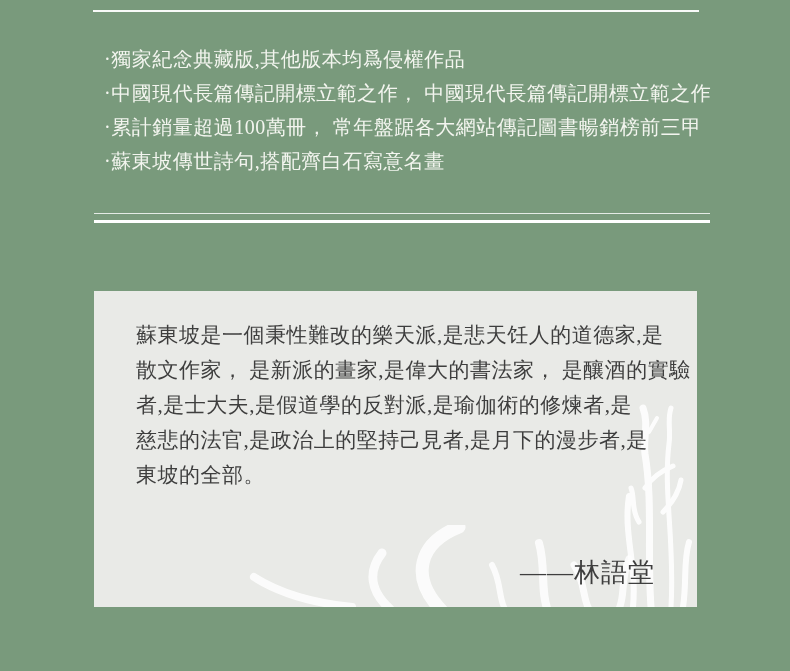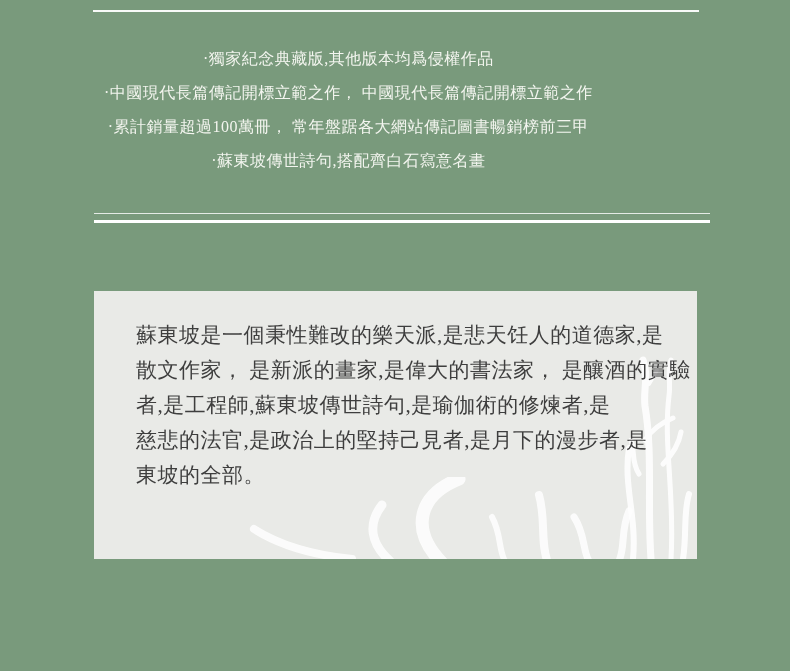--- a/index.html
+++ b/index.html
@@ -17,32 +17,31 @@
     overflow:hidden;
     font-family:"Liberation Serif","DejaVu Serif",serif;
   }
   .top-line{
     position:absolute;left:93px;top:10px;width:606px;height:2px;
     background:var(--line);opacity:.95;
   }
   .highlights{
     position:absolute;left:104px;top:42px;
     color:var(--light);
-    font-size:16px;line-height:34px;
+    font-size:20px;line-height:34px;
     letter-spacing:.5px;
     white-space:nowrap;
-    text-align:center;
   }
   .divider{
     position:absolute;left:94px;top:213px;width:616px;
   }
   .divider-thin{height:1px;background:var(--line);opacity:.8;}
   .divider-thick{height:3px;background:var(--line);margin-top:6px;}
   .quote-card{
-    position:absolute;left:94px;top:291px;width:603px;height:268px;
+    position:absolute;left:94px;top:291px;width:603px;height:316px;
     background:var(--card);
     overflow:hidden;
   }
   .quote-lines{
     position:absolute;left:42px;top:27px;
     color:var(--dark);
     font-size:21px;line-height:35px;
     letter-spacing:.5px;
     white-space:nowrap;
     z-index:2;
@@ -97,19 +96,19 @@
     <path class="stroke" stroke-width="5" d="M52,96 C60,84 70,78 80,74"></path>
     <path class="stroke" stroke-width="5" d="M46,130 C38,118 42,106 38,96"></path>
     <path class="stroke" stroke-width="5" d="M70,120 C80,110 86,100 88,88"></path>
     <path class="stroke" stroke-width="6" d="M90,215 C94,190 90,170 96,150"></path>
     <path class="stroke" stroke-width="4" d="M56,40 L64,26"></path>
   </svg>
 
   <div class="quote-lines">
       <div>蘇東坡是一個秉性難改的樂天派,是悲天饪人的道德家,是</div>
       <div>散文作家， 是新派的畫家,是偉大的書法家， 是釀酒的實驗</div>
-      <div>者,是工程師,蘇東坡傳世詩句,是瑜伽術的修煉者,是</div>
+      <div>者,是士大夫,是假道學的反對派,是瑜伽術的修煉者,是</div>
       <div>慈悲的法官,是政治上的堅持己見者,是月下的漫步者,是</div>
       <div>東坡的全部。</div>
     </div>
 
   <div class="quote-attribution">——林語堂</div>
 </div>
 
 </body></html>

